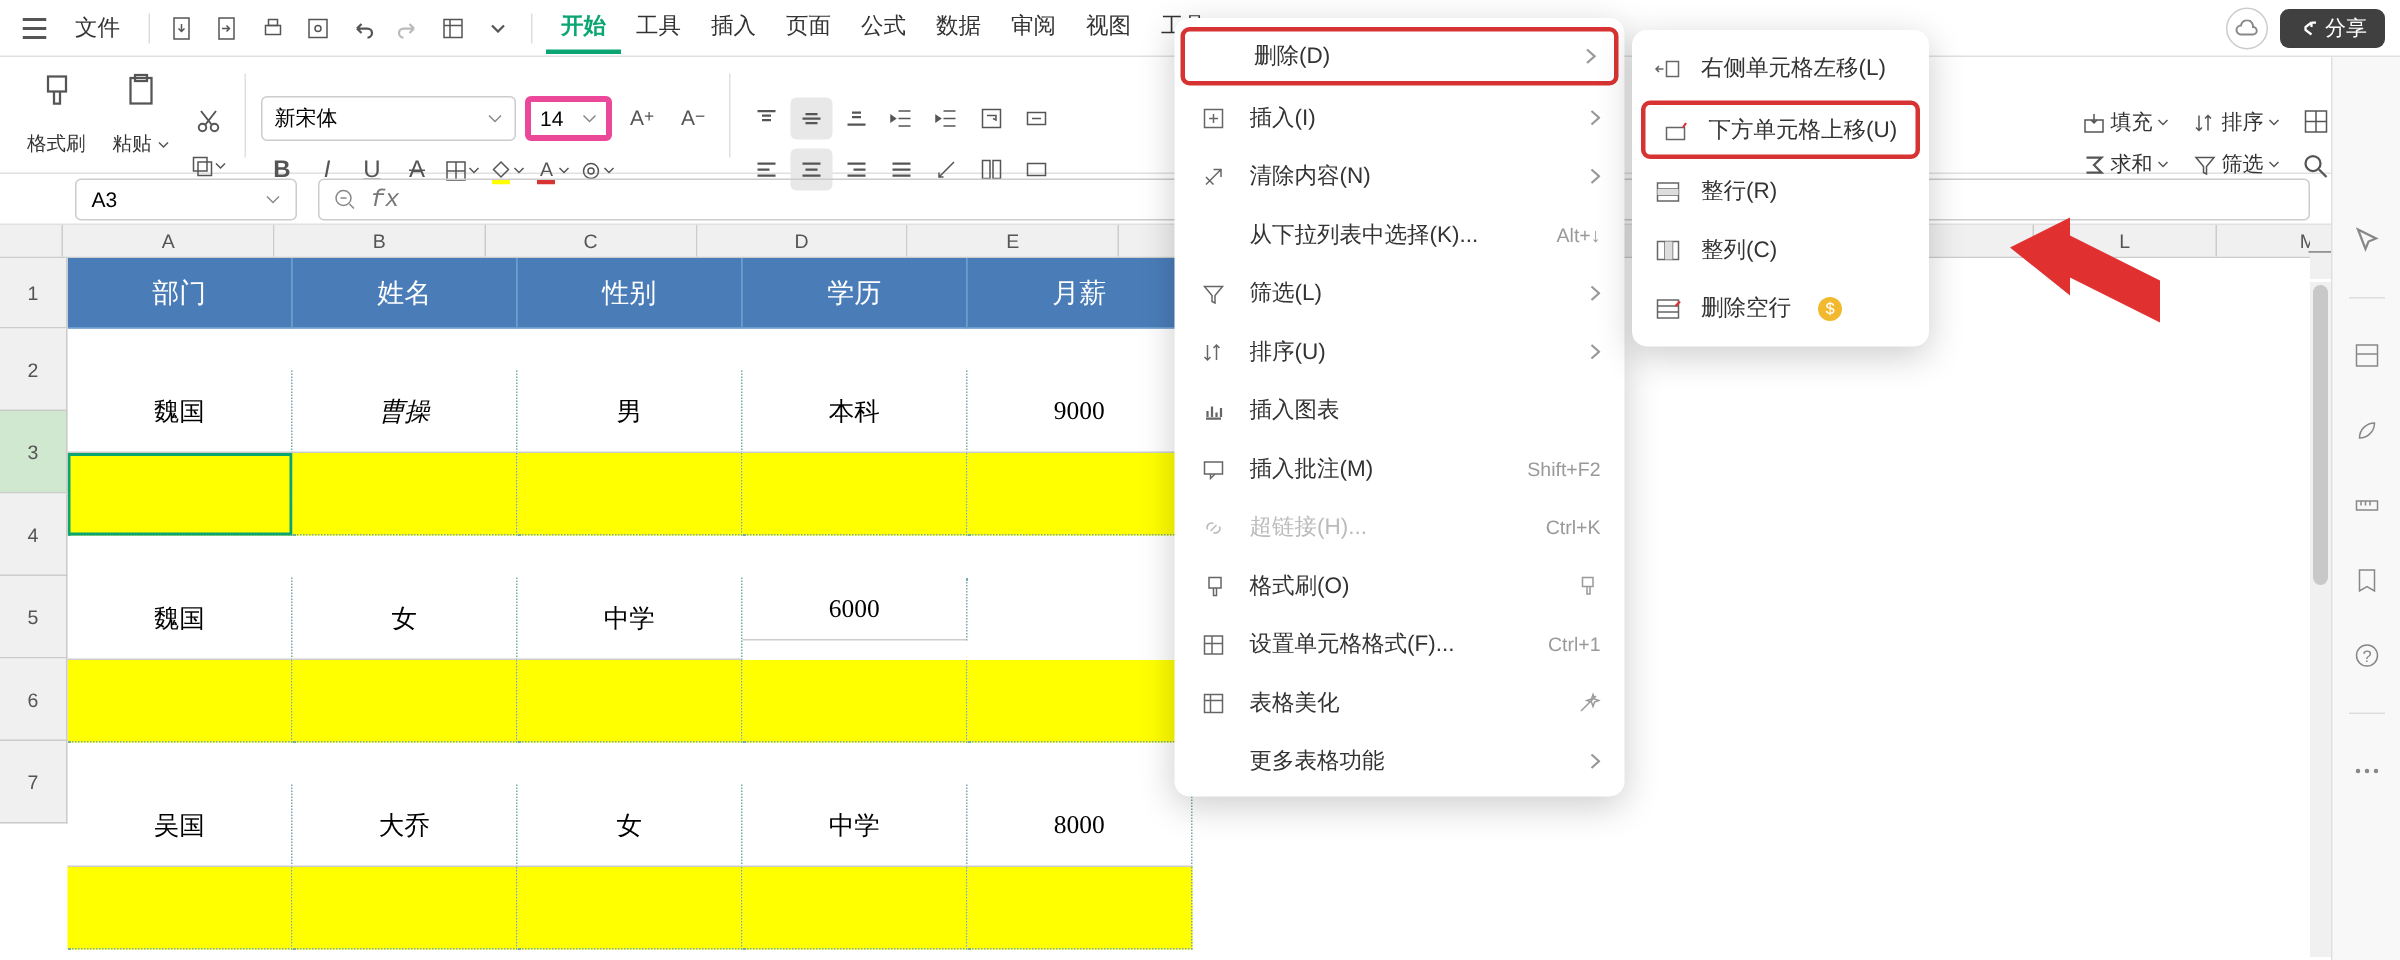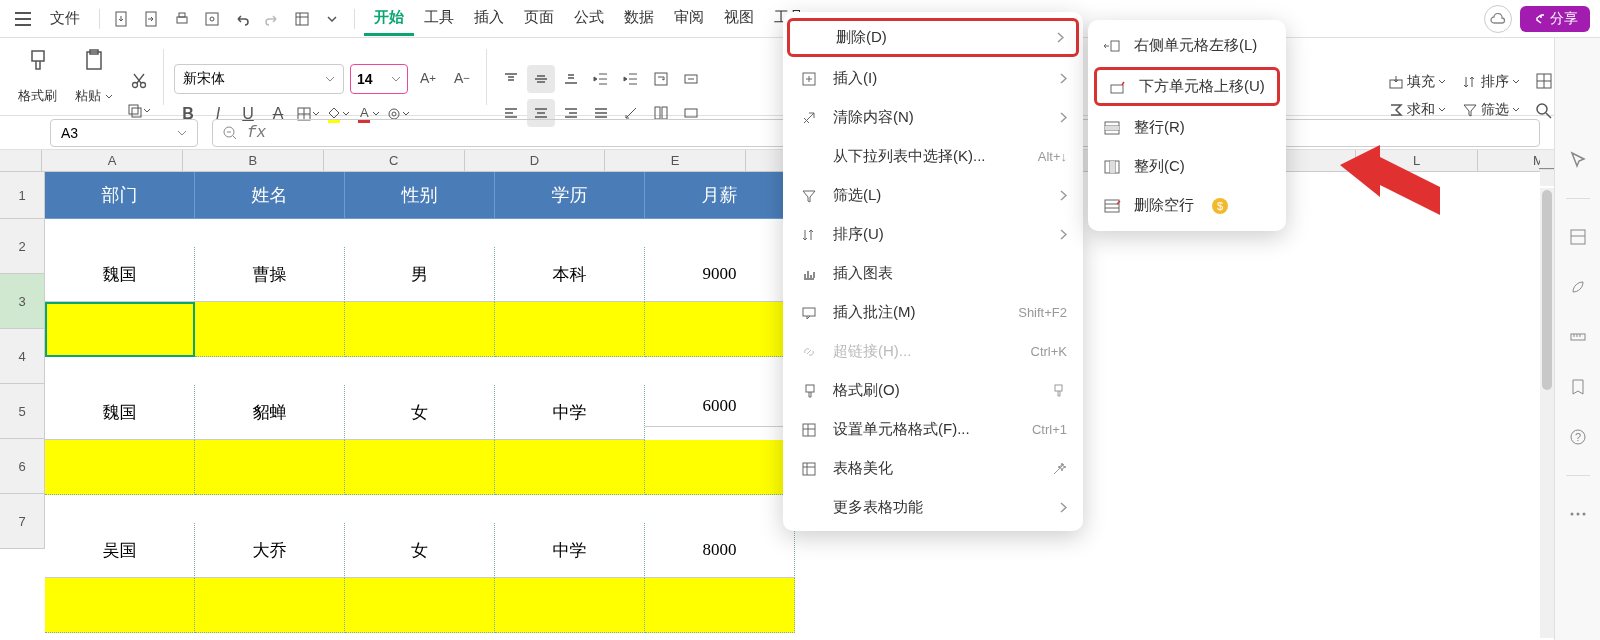--- a/index.html
+++ b/index.html
@@ -5,31 +5,31 @@
 * { margin: 0; padding: 0; box-sizing: border-box; font-family: "Microsoft YaHei", sans-serif; }
 body { width: 1600px; height: 640px; background: #fff; overflow: hidden; position: relative; }
 
 
 .menubar { height: 38px; display: flex; align-items: center; padding: 0 10px; border-bottom: 1px solid #e0e0e0; gap: 4px; }
 .menubar .icon-btn { width: 26px; height: 26px; display: flex; align-items: center; justify-content: center; color: #555; border-radius: 4px; }
 .menubar .sep { width: 1px; height: 20px; background: #ddd; margin: 0 5px; }
 .menubar .tab { padding: 6px 10px; font-size: 15px; color: #333; cursor: pointer; }
 .menubar .tab.active { color: #0aa572; font-weight: 600; border-bottom: 3px solid #0aa572; }
 .menubar .right { margin-left: auto; display: flex; gap: 8px; align-items: center; }
-.share-btn { background: #a21caf; color: #fff; padding: 4px 12px; border-radius: 6px; font-size: 14px; display: flex; align-items: center; gap: 4px; }
+.share-btn { background: #404040; color: #fff; padding: 4px 12px; border-radius: 6px; font-size: 14px; display: flex; align-items: center; gap: 4px; }
 .cloud-btn { width: 28px; height: 28px; border: 1px solid #ccc; border-radius: 50%; display: flex; align-items: center; justify-content: center; color: #777; }
 
 
 .ribbon { height: 78px; display: flex; align-items: center; padding: 6px 12px; gap: 6px; border-bottom: 1px solid #e0e0e0; background: #fff; }
 .ribbon-group { display: flex; flex-direction: column; align-items: center; gap: 15px; padding: 0 6px; }
 .ribbon-group .lbl { font-size: 13px; color: #333; }
 .ribbon-group .mini { display: flex; align-items: center; gap: 2px; }
 .ribbon-sep { width: 1px; height: 56px; background: #e0e0e0; margin: 0 4px; }
 .font-select { width: 170px; height: 30px; border: 1px solid #ccc; border-radius: 4px; padding: 0 8px; font-size: 14px; display: flex; align-items: center; justify-content: space-between; }
-.size-select { width: 58px; height: 30px; border: 1px solid #ec4899; border-radius: 4px; padding: 0 6px; font-size: 14px; display: flex; align-items: center; justify-content: space-between; font-weight: bold; }
+.size-select { width: 58px; height: 30px; border: 4px solid #ec4899; border-radius: 4px; padding: 0 6px; font-size: 14px; display: flex; align-items: center; justify-content: space-between; }
 .ribbon-icon { width: 28px; height: 28px; display: flex; align-items: center; justify-content: center; color: #555; border-radius: 4px; font-size: 16px; }
 .ribbon-row { display: flex; gap: 2px; }
 .ribbon-col { display: flex; flex-direction: column; gap: 2px; margin-top: 38px; }
 .align-active { background: #e8e8e8; border-radius: 4px; }
 .right-ribbon { margin-left: auto; display: flex; align-items: center; gap: 4px; }
 .rr-item { display: flex; align-items: center; gap: 3px; font-size: 14px; color: #333; padding: 4px 6px; }
 .expand-ribbon { width: 24px; height: 78px; background: #f5f5f5; border-left: 1px solid #e0e0e0; display: flex; align-items: center; justify-content: center; color: #888; }
 
 
 .formula-row { height: 34px; display: flex; align-items: center; border-bottom: 1px solid #e0e0e0; padding-left: 50px; gap: 14px; }
@@ -454,35 +454,34 @@
   <div class="cells" id="cells">
       <div class="cell-row">
         <div class="cell hdr-cell" style="height: 47px;">部门</div>
         <div class="cell hdr-cell" style="height: 47px;">姓名</div>
         <div class="cell hdr-cell" style="height: 47px;">性别</div>
         <div class="cell hdr-cell" style="height: 47px;">学历</div>
         <div class="cell hdr-cell" style="height: 47px;">月薪</div>
       </div>
       <div class="cell-row data-row">
         <div class="cell" style="height: 55px;">魏国</div>
-        <div class="cell" style="height: 55px;">曹操</div>
+        <div class="cell" style="height: 55px; font-style: italic;">曹操</div>
         <div class="cell" style="height: 55px;">男</div>
         <div class="cell" style="height: 55px;">本科</div>
         <div class="cell" style="height: 55px;">9000</div>
       </div>
       <div class="cell-row yellow-row">
         <div class="cell sel-cell" style="height: 55px;"></div>
         <div class="cell" style="height: 55px;"></div>
         <div class="cell" style="height: 55px;"></div>
         <div class="cell" style="height: 55px;"></div>
         <div class="cell" style="height: 55px;"></div>
       </div>
       <div class="cell-row data-row">
         <div class="cell" style="height: 55px;">魏国</div>
-        <div class="cell" style="height: 55px;">貂蝉</div>
         <div class="cell" style="height: 55px;">女</div>
         <div class="cell" style="height: 55px;">中学</div>
         <div class="cell" style="height: 42px;">6000</div>
       </div>
       <div class="cell-row yellow-row">
         <div class="cell" style="height: 55px;"></div>
         <div class="cell" style="height: 55px;"></div>
         <div class="cell" style="height: 55px;"></div>
         <div class="cell" style="height: 55px;"></div>
         <div class="cell" style="height: 55px;"></div>

